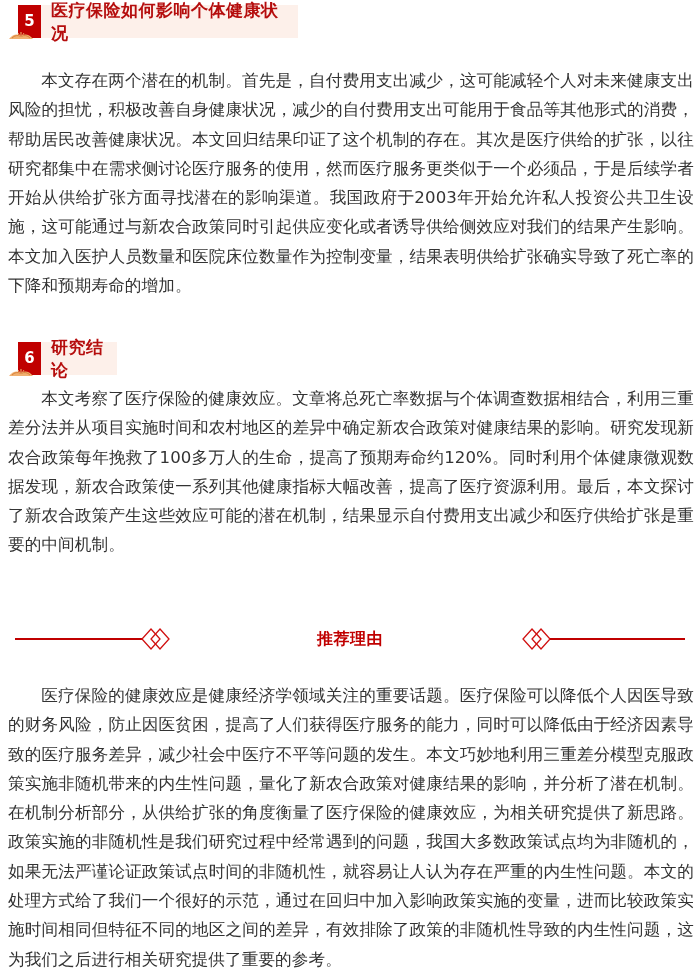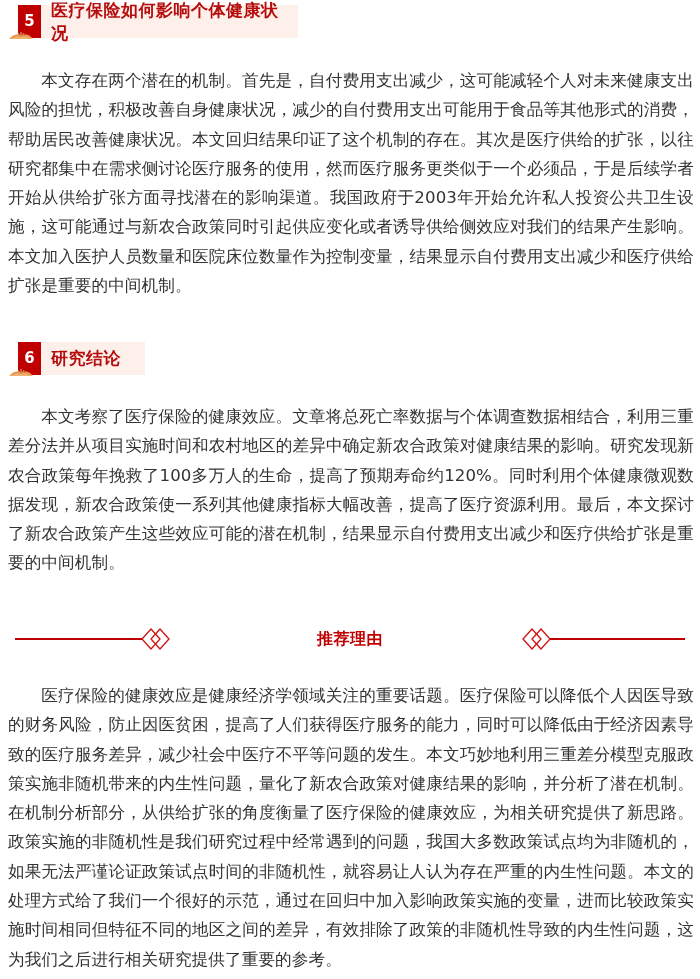--- a/index.html
+++ b/index.html
@@ -110,37 +110,37 @@
       <path d="M1 11 Q7 4 13 8 Q19 4 25 11 Z" fill="#f0b070"></path>
       <path d="M4 10 Q8 6 13 8.5" stroke="#d9823a" stroke-width="1" fill="none"></path>
       <path d="M22 10 Q18 6 13 8.5" stroke="#d9823a" stroke-width="1" fill="none"></path>
       <path d="M13 4 L13 9" stroke="#e8a060" stroke-width="1.2"></path>
       <path d="M10 5 L12 8 M16 5 L14 8" stroke="#e8a060" stroke-width="1"></path>
     </svg>
   </div>
   <div class="header-title" style="width:257px;">医疗保险如何影响个体健康状况</div>
 </div>
 
-<p class="para" style="top:66px;">本文存在两个潜在的机制。首先是，自付费用支出减少，这可能减轻个人对未来健康支出风险的担忧，积极改善自身健康状况，减少的自付费用支出可能用于食品等其他形式的消费，帮助居民改善健康状况。本文回归结果印证了这个机制的存在。其次是医疗供给的扩张，以往研究都集中在需求侧讨论医疗服务的使用，然而医疗服务更类似于一个必须品，于是后续学者开始从供给扩张方面寻找潜在的影响渠道。我国政府于2003年开始允许私人投资公共卫生设施，这可能通过与新农合政策同时引起供应变化或者诱导供给侧效应对我们的结果产生影响。本文加入医护人员数量和医院床位数量作为控制变量，结果显示自付费用支出减少和医疗供给扩张是重要的中间机制。</p>
+<p class="para" style="top:66px;">本文存在两个潜在的机制。首先是，自付费用支出减少，这可能减轻个人对未来健康支出风险的担忧，积极改善自身健康状况，减少的自付费用支出可能用于食品等其他形式的消费，帮助居民改善健康状况。本文回归结果印证了这个机制的存在。其次是医疗供给的扩张，以往研究都集中在需求侧讨论医疗服务的使用，然而医疗服务更类似于一个必须品，于是后续学者开始从供给扩张方面寻找潜在的影响渠道。我国政府于2003年开始允许私人投资公共卫生设施，这可能通过与新农合政策同时引起供应变化或者诱导供给侧效应对我们的结果产生影响。本文加入医护人员数量和医院床位数量作为控制变量，结果表明供给扩张确实导致了死亡率的下降和预期寿命的增加。</p>
 
 <div class="section-header" style="top:342px;">
   <div class="header-badge">
     <span>6</span>
     <svg class="book-icon" viewBox="0 0 26 12">
       <path d="M1 11 Q7 4 13 8 Q19 4 25 11 Z" fill="#f0b070"></path>
       <path d="M4 10 Q8 6 13 8.5" stroke="#d9823a" stroke-width="1" fill="none"></path>
       <path d="M22 10 Q18 6 13 8.5" stroke="#d9823a" stroke-width="1" fill="none"></path>
       <path d="M13 4 L13 9" stroke="#e8a060" stroke-width="1.2"></path>
       <path d="M10 5 L12 8 M16 5 L14 8" stroke="#e8a060" stroke-width="1"></path>
     </svg>
   </div>
-  <div class="header-title" style="width:104px;font-family:Liberation Serif, serif;">研究结论</div>
+  <div class="header-title" style="width:76px;font-family:Liberation Serif, serif;">研究结论</div>
 </div>
 
-<p class="para" style="top:402px;">本文考察了医疗保险的健康效应。文章将总死亡率数据与个体调查数据相结合，利用三重差分法并从项目实施时间和农村地区的差异中确定新农合政策对健康结果的影响。研究发现新农合政策每年挽救了100多万人的生命，提高了预期寿命约120%。同时利用个体健康微观数据发现，新农合政策使一系列其他健康指标大幅改善，提高了医疗资源利用。最后，本文探讨了新农合政策产生这些效应可能的潜在机制，结果显示自付费用支出减少和医疗供给扩张是重要的中间机制。</p>
+<p class="para" style="top:384px;">本文考察了医疗保险的健康效应。文章将总死亡率数据与个体调查数据相结合，利用三重差分法并从项目实施时间和农村地区的差异中确定新农合政策对健康结果的影响。研究发现新农合政策每年挽救了100多万人的生命，提高了预期寿命约120%。同时利用个体健康微观数据发现，新农合政策使一系列其他健康指标大幅改善，提高了医疗资源利用。最后，本文探讨了新农合政策产生这些效应可能的潜在机制，结果显示自付费用支出减少和医疗供给扩张是重要的中间机制。</p>
 
 <div class="divider">
   <div class="divider-line left"></div>
   <svg class="diamonds left" viewBox="0 0 30 26">
     <polygon points="10,3 19,13 10,23 1,13" fill="none" stroke="#d01010" stroke-width="1.3"></polygon>
     <polygon points="19,3 28,13 19,23 10,13" fill="none" stroke="#d01010" stroke-width="1.3"></polygon>
   </svg>
   <div class="divider-title">推荐理由</div>
   <svg class="diamonds right" viewBox="0 0 30 26">
     <polygon points="10,3 19,13 10,23 1,13" fill="none" stroke="#d01010" stroke-width="1.3"></polygon>

